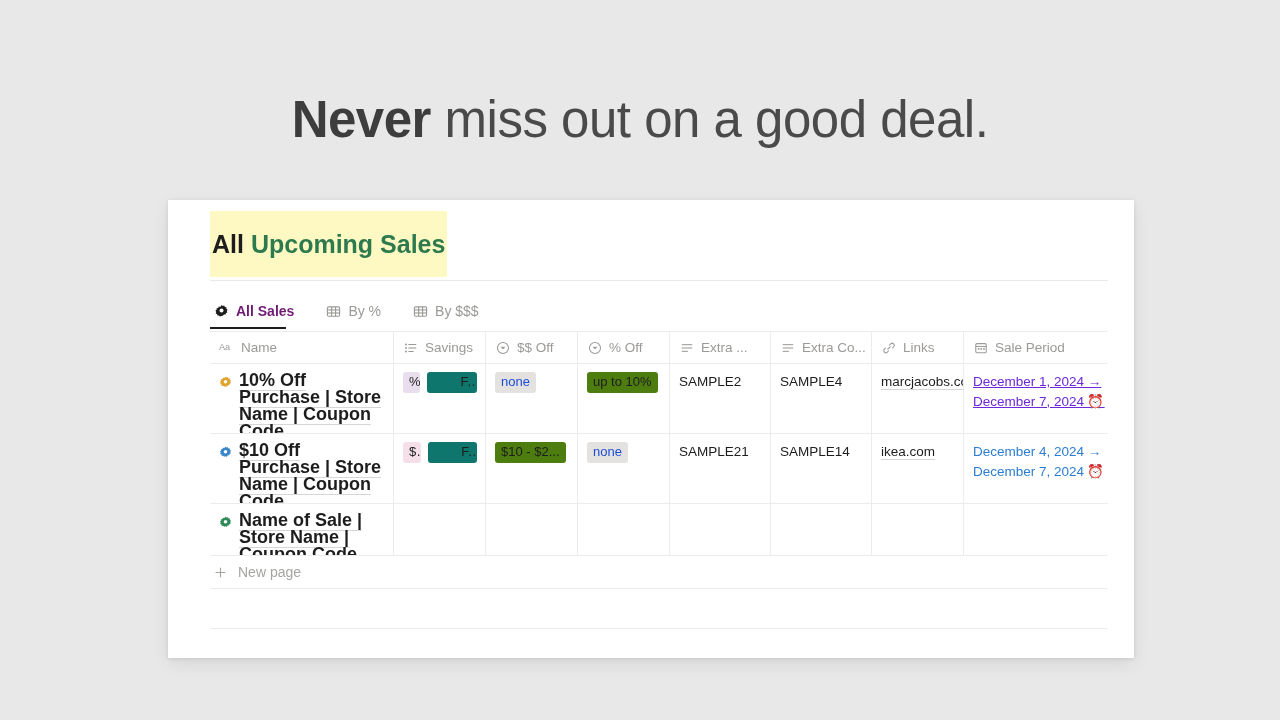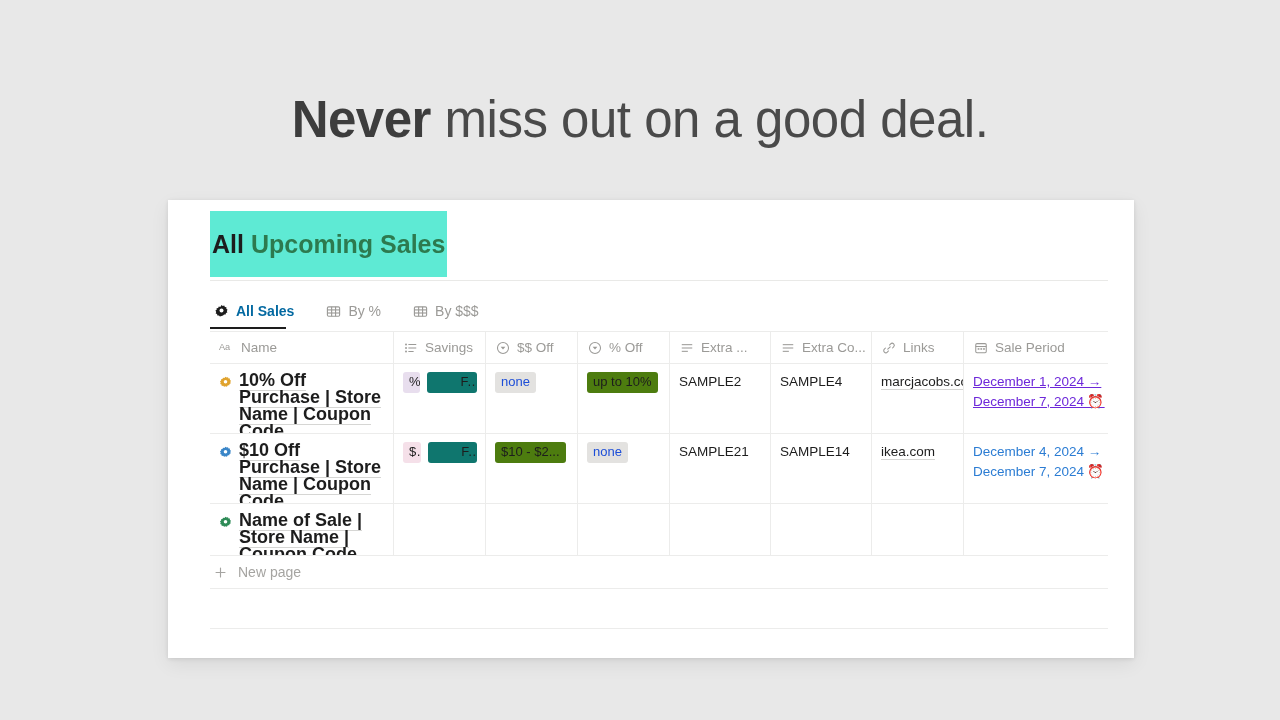--- a/index.html
+++ b/index.html
@@ -56,21 +56,21 @@
   .page-title {
     position: absolute;
     left: 0;
     top: 29px;
     font-size: 25px;
     font-weight: 700;
     line-height: 30px;
     white-space: nowrap;
   }
   .page-title .hl {
-    background: #5eead4;
+    background: #fef9c3;
     padding: 19px 2px;
   }
   .title-all { color: #1d1d1d; }
   .title-green { color: #2d7a4f; }
 
   .title-rule {
     position: absolute;
     left: 0;
     top: 80px;
     width: 898px;
@@ -92,21 +92,21 @@
     align-items: center;
     gap: 7px;
     padding: 3px 10px 10px 3px;
     margin-right: 18px;
     font-size: 14px;
     color: #9b9a97;
     position: relative;
     cursor: pointer;
     white-space: nowrap;
   }
-  .tab.active { color: #0369a1; font-weight: 600; }
+  .tab.active { color: #701a75; font-weight: 600; }
   .tab.active::after {
     content: "";
     position: absolute;
     left: 0; right: 18px; bottom: 0;
     height: 2px;
     background: #1d1d1d;
   }
   .tab-icon { display: inline-flex; width: 16px; height: 16px; align-items: center; justify-content: center; }
 
   .tabs-rule {

